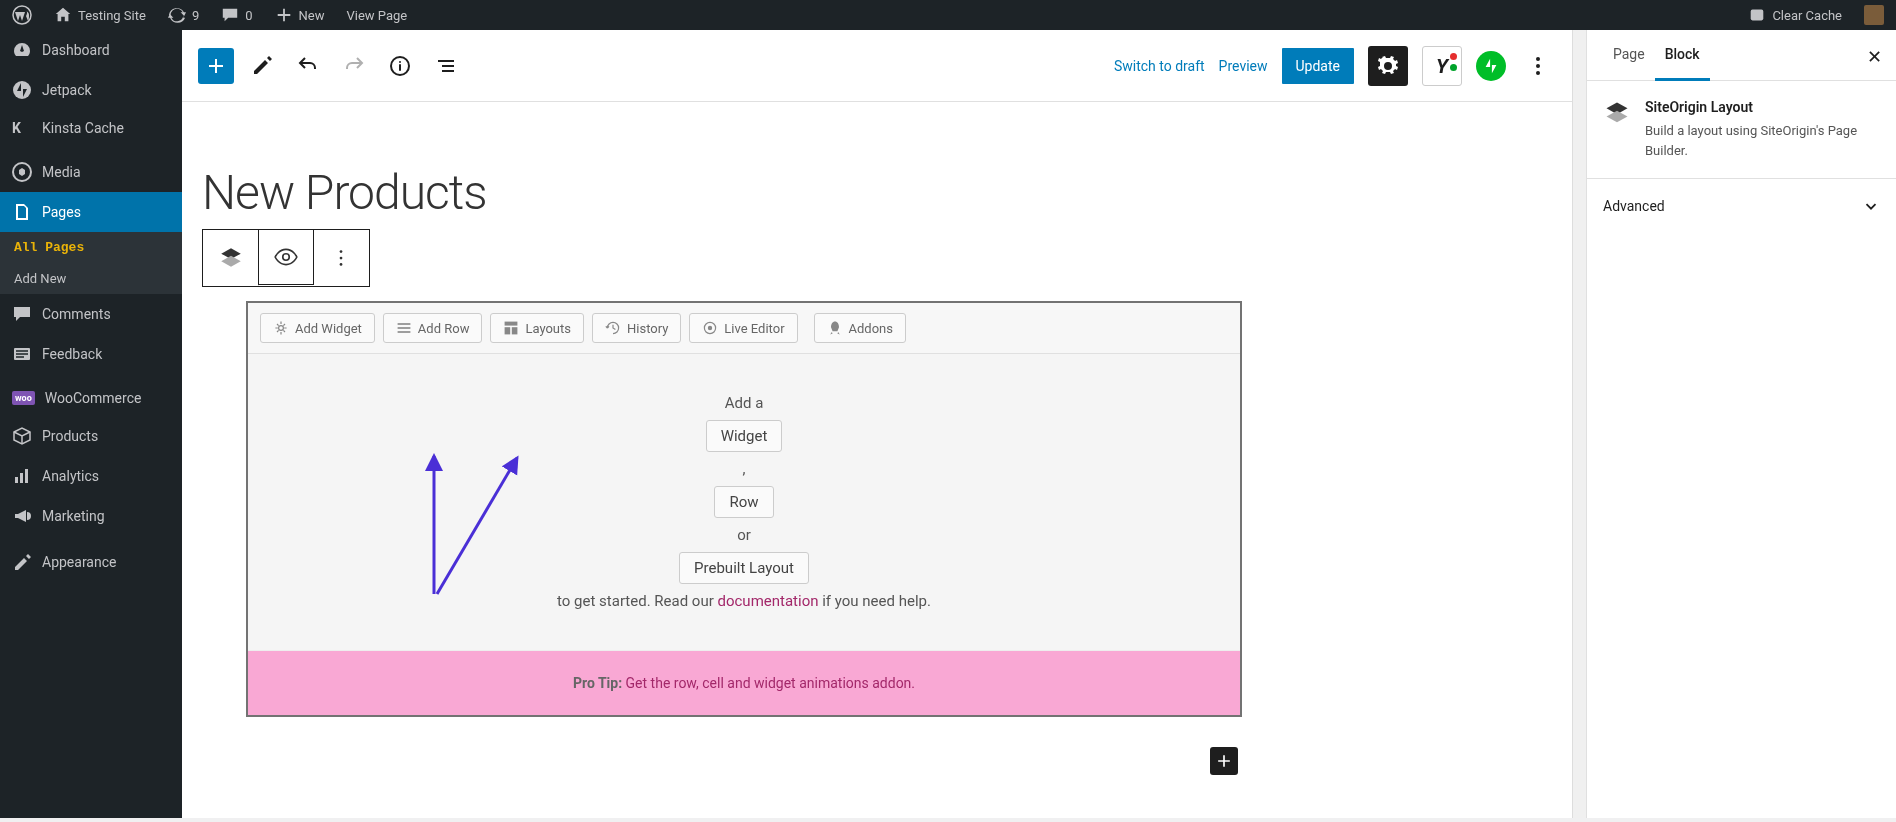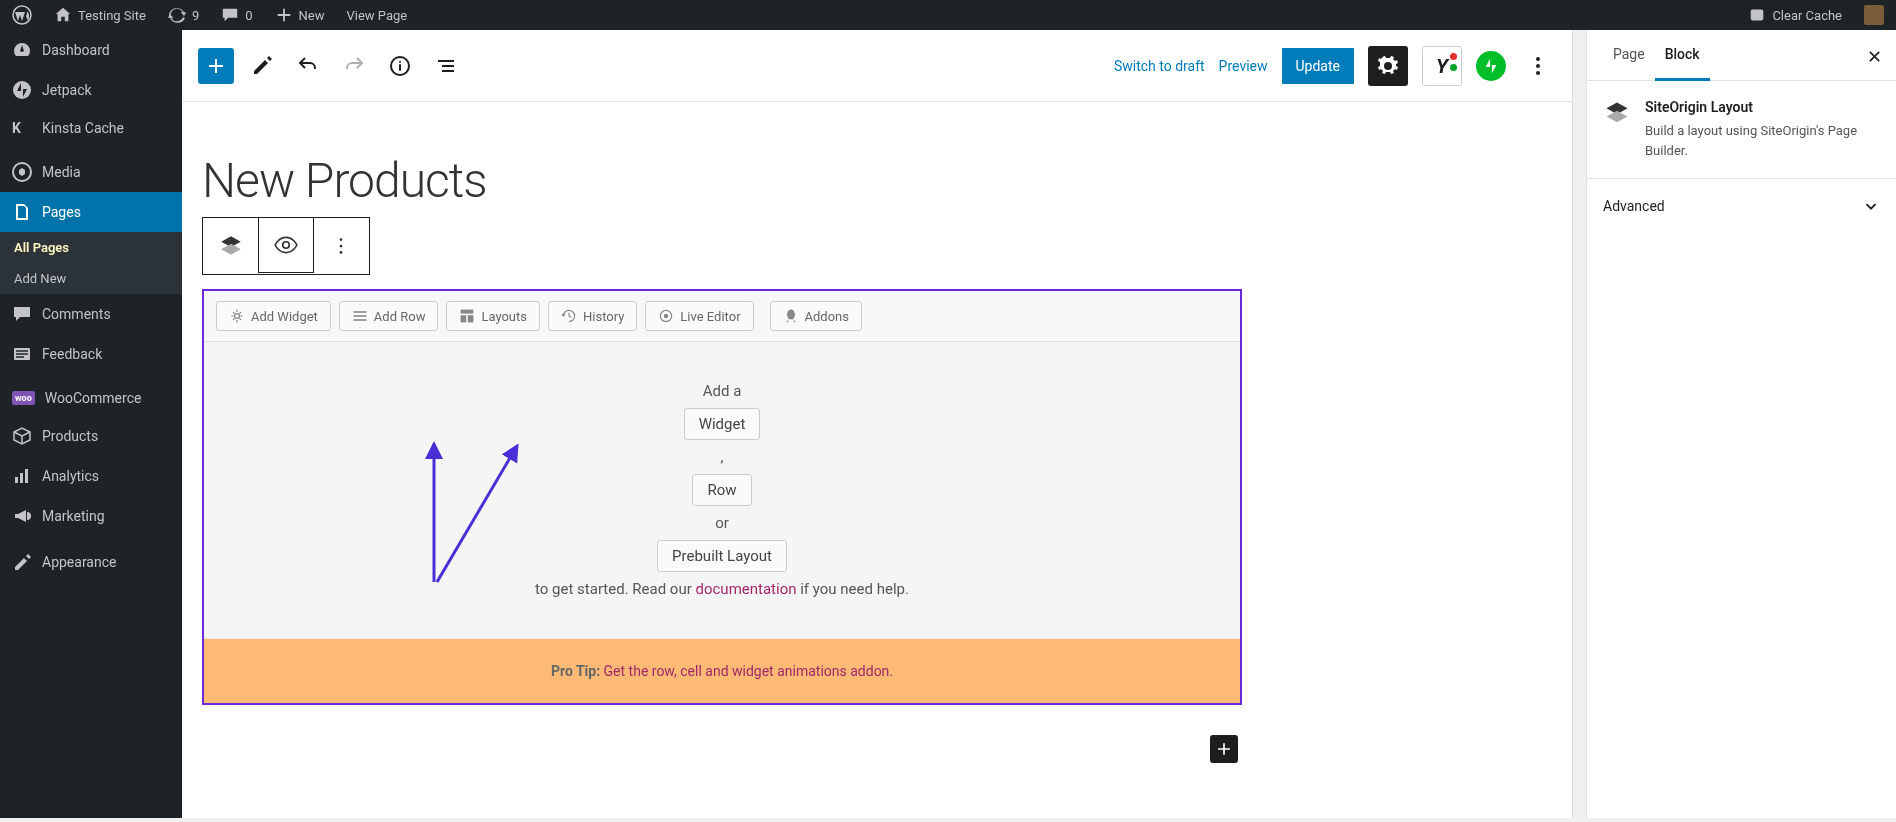--- a/index.html
+++ b/index.html
@@ -8,24 +8,24 @@
 .adminbar-left { display: flex; align-items: center; flex: 1; gap: 14px; }
 .adminbar-item { display: flex; align-items: center; gap: 6px; cursor: pointer; padding: 0 4px; }
 .adminbar-right { display: flex; align-items: center; gap: 14px; }
 .avatar { width: 20px; height: 20px; background: #7a5c3a; border-radius: 2px; }
 .wrap { display: flex; height: calc(100vh - 34px); }
 .adminmenu { width: 182px; background: #1d2327; color: #c3c4c7; overflow-y: auto; flex-shrink: 0; }
 .menu-item { display: flex; align-items: center; gap: 10px; padding: 10px 12px; cursor: pointer; font-size: 14px; position: relative; }
 .menu-item.current { background: #0073aa; color: #fff; }
 .menu-item.current::after { content: ''; position: absolute; right: -8px; top: 50%; margin-top: -8px; border: 8px solid transparent; border-right-color: #fff; }
 .submenu-item { padding: 8px 12px 8px 14px; cursor: pointer; font-size: 13px; background: #2c3338; color: #c3c4c7; }
-.submenu-item.current { color: #fef9c3; font-weight: 600; }
+.submenu-item.current { color: #eab308; font-weight: 600; font-family: Liberation Mono, monospace; }
 .menu-sep { height: 6px; }
 .editor { flex: 1; background: #fff; display: flex; overflow: hidden; }
-.editor-main { flex: 1; display: flex; flex-direction: column; overflow: hidden; }
+.editor-main { flex: 1; display: flex; flex-direction: column; overflow: hidden; gap: 12px; }
 .editor-header { height: 72px; border-bottom: 1px solid #e0e0e0; display: flex; align-items: center; padding: 0 16px; }
 .hdr-left { display: flex; align-items: center; gap: 10px; }
 .hdr-btn { width: 36px; height: 36px; display: flex; align-items: center; justify-content: center; border-radius: 3px; cursor: pointer; color: #1e1e1e; }
 .hdr-btn.primary { background: #007cba; color: #fff; }
 .hdr-btn.dim { color: #b0b0b0; }
 .hdr-right { margin-left: auto; display: flex; align-items: center; gap: 14px; }
 .link-btn { color: #007cba; cursor: pointer; font-size: 14px; }
 .btn-update { background: #007cba; color: #fff; padding: 10px 14px; border-radius: 1px; cursor: pointer; font-size: 14px; }
 .sq-btn { width: 40px; height: 40px; display: flex; align-items: center; justify-content: center; border-radius: 3px; cursor: pointer; }
 .sq-btn.dark { background: #1e1e1e; color: #fff; }
@@ -33,21 +33,21 @@
 .yoast-Y { font-weight: 700; font-style: italic; font-size: 20px; }
 .yoast-dots { position: absolute; right: 4px; top: 6px; display: flex; flex-direction: column; gap: 4px; }
 .yoast-dots span { width: 7px; height: 7px; border-radius: 50%; }
 .jetpack-circle { width: 30px; height: 30px; background: #00be28; border-radius: 50%; display: flex; align-items: center; justify-content: center; }
 .editor-content { flex: 1; overflow: auto; padding: 50px 20px 40px; position: relative; }
 .page-title { font-size: 48px; font-weight: 300; color: #333; margin-bottom: 8px; letter-spacing: -1px; }
 .block-toolbar { display: flex; border: 1px solid #1e1e1e; width: fit-content; margin-bottom: 14px; }
 .block-tool { width: 56px; height: 56px; display: flex; align-items: center; justify-content: center; cursor: pointer; border-right: 1px solid #ddd; font-size: 22px; }
 .block-tool:last-child { border-right: none; }
 .block-tool.active { border: 1px solid #1e1e1e; margin: -1px; }
-.pb-panel { border: 2px solid #6d28d9; background: #fdba74; }
+.pb-panel { border: 2px solid #737373; background: #f9a8d4; margin-left: 44px; }
 .pb-toolbar { background: #f7f7f7; border-bottom: 1px solid #e0e0e0; padding: 10px 12px; display: flex; gap: 8px; }
 .pb-btn { display: flex; align-items: center; gap: 6px; padding: 6px 12px; background: #fafafa; border: 1px solid #ccc; border-radius: 3px; cursor: pointer; color: #666; font-size: 13px; }
 .pb-welcome { background: #f5f5f5; padding: 40px 20px; display: flex; align-items: center; justify-content: center; gap: 8px; color: #555; font-size: 15px; border-bottom: 1px solid #eee; flex-wrap: wrap; flex-direction: column; }
 .pb-welcome-btn { padding: 6px 14px; background: #fafafa; border: 1px solid #ccc; border-radius: 3px; cursor: pointer; color: #444; }
 .pb-welcome a { color: #a3286a; text-decoration: none; }
 .pb-tip { padding: 24px; text-align: center; color: #666; font-size: 14px; }
 .pb-tip a { color: #a3286a; text-decoration: none; }
 .arrows { position: absolute; pointer-events: none; }
 .add-block-float { width: 28px; height: 28px; background: #1e1e1e; color: #fff; display: flex; align-items: center; justify-content: center; border-radius: 3px; cursor: pointer; margin-left: auto; margin-top: 30px; margin-right: 4px; }
 .settings-panel { width: 310px; border-left: 1px solid #e0e0e0; background: #fff; overflow-y: auto; }

